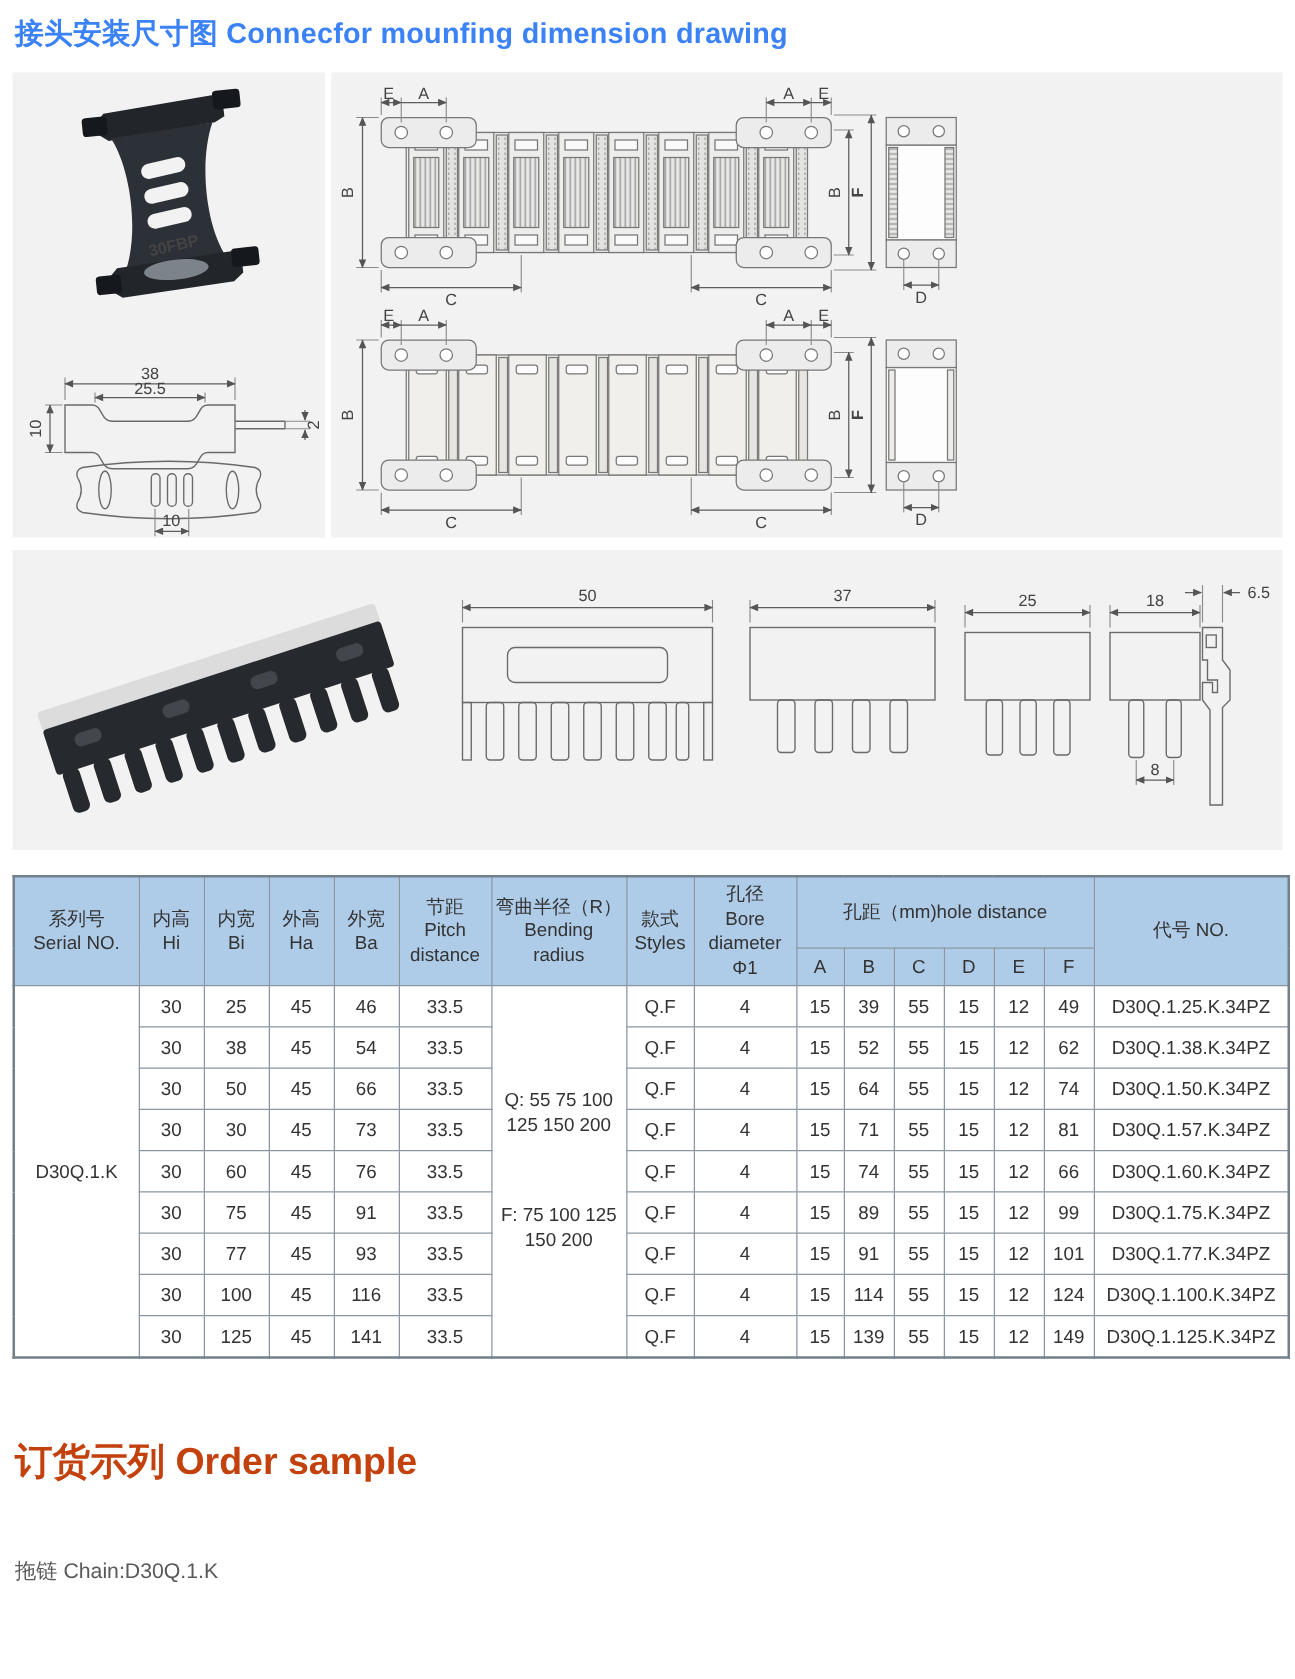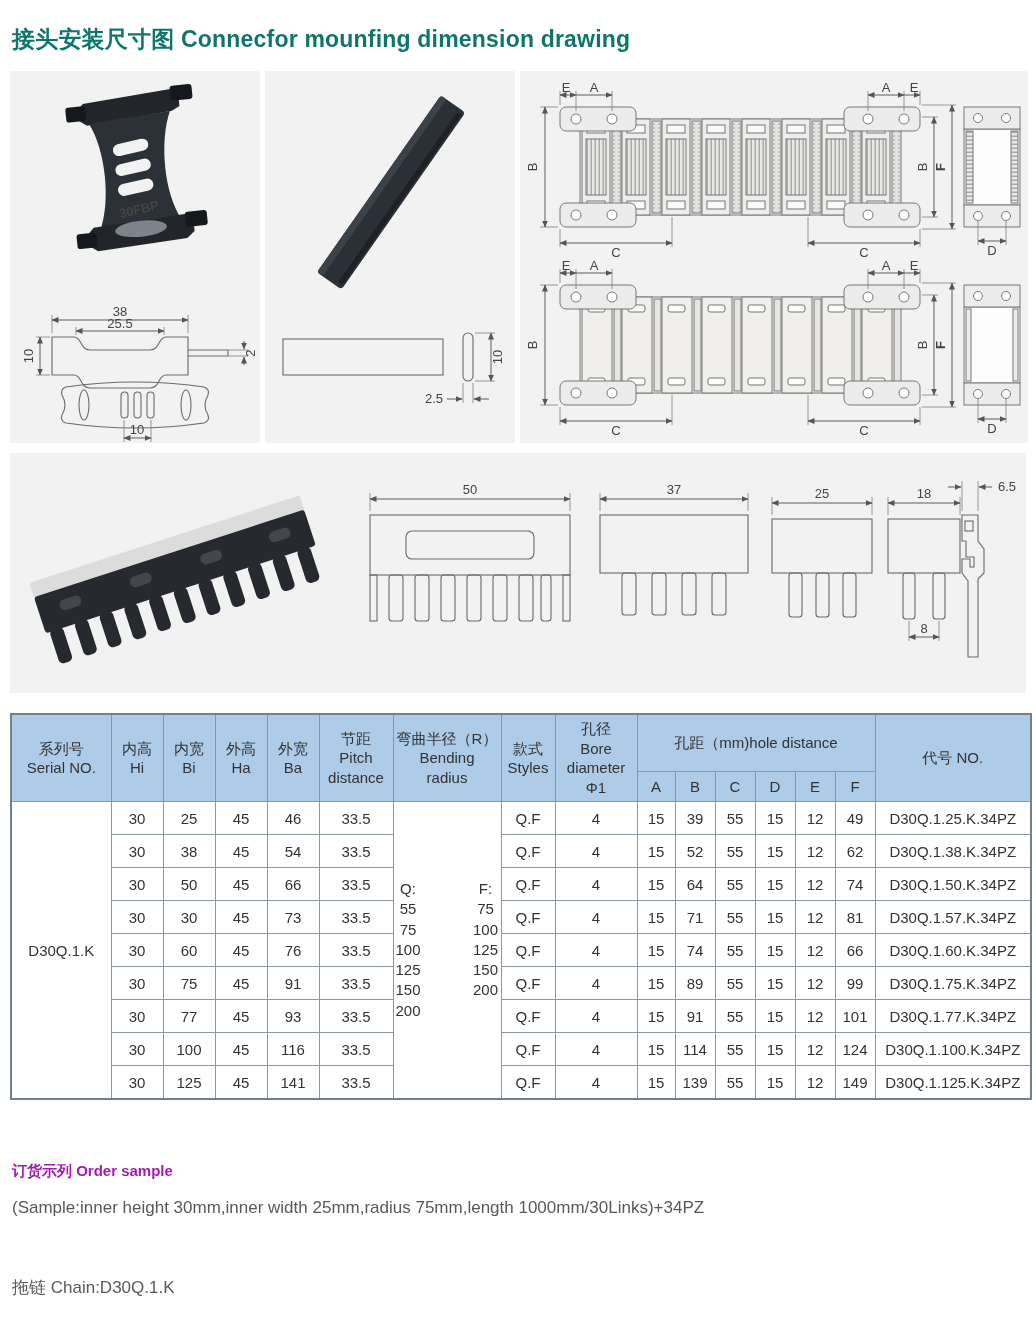--- a/index.html
+++ b/index.html
@@ -1,42 +1,42 @@
 <!DOCTYPE html>
 <html><head>
 <meta charset="utf-8">
 <style>
   html,body { margin:0; padding:0; background:#ffffff; }
   body { width:1036px; font-family:"Liberation Sans", sans-serif; color:#333; }
   .page { padding:8px 10px 20px 10px; }
 
-  .page-title { color:#0f766e; font-size:23px; font-weight:700; margin:16px 0 16px 2px; letter-spacing:0.2px; }
+  .page-title { color:#3b82f6; font-size:23px; font-weight:700; margin:3px 0 16px 2px; letter-spacing:0.2px; }
 
   .row1 { display:flex; gap:5px; }
   .panel { background:#f2f2f2; }
   .panel-a, .panel-b { width:250px; height:372px; display:flex; flex-direction:column; }
   .panel-c { flex:1; height:372px; }
   .row2 { margin-top:10px; width:1016px; height:240px; }
 
   svg { display:block; }
   svg text { font-family:"Liberation Sans", sans-serif; font-size:13px; fill:#444; }
   .dim { stroke:#5d5d5d; stroke-width:1; fill:none; }
   .ext { stroke:#8a8a8a; stroke-width:0.9; fill:none; }
   .tl { stroke:#6a6a6a; stroke-width:1.1; fill:none; }
 
   table.spec { border-collapse:collapse; width:1020px; margin:20px 0 0 0; table-layout:fixed; border:2px solid #72808c; }
   table.spec th, table.spec td { border:1px solid #8a97a1; text-align:center; vertical-align:middle; font-size:15px; font-weight:400; color:#333; padding:0 2px; }
   table.spec thead th { background:#aecbe7; white-space:pre-line; line-height:1.3; }
   table.spec thead tr:first-child th { height:56px; }
   table.spec thead tr:last-child th { height:29px; }
   table.spec tbody td { height:32px; background:#fff; }
   .bending-cell { white-space:pre-line; line-height:1.35; }
-  .bending-cell .bwrap { display:flex; justify-content:center; gap:52px; }
-
-  .order-title { color:#a21caf; font-size:15px; font-weight:700; margin:62px 0 14px 2px; }
+  .bending-cell .bwrap { display:flex; flex-direction:column; justify-content:center; gap:52px; }
+
+  .order-title { color:#c2410c; font-size:30px; font-weight:700; margin:62px 0 14px 2px; }
   .order-line { color:#595959; font-size:17px; margin:6px 0 6px 2px; line-height:1.5; }
   .order-chain { margin-top:54px; }
 </style>
 </head>
 <body>
 
 <svg width="0" height="0" style="position:absolute" aria-hidden="true">
   <defs>
     <marker id="mA" markerWidth="8" markerHeight="8" refX="6.5" refY="3" orient="auto">
         <path d="M0,0L7,3L0,6z" fill="#555"></path>
@@ -121,40 +121,20 @@
         <rect class="tl" x="111" y="121" width="7" height="26" rx="3.5"></rect>
         <rect class="tl" x="124" y="121" width="7" height="26" rx="3.5"></rect>
         <rect class="tl" x="137" y="121" width="7" height="26" rx="3.5"></rect>
         <line class="ext" x1="114" y1="149" x2="114" y2="171"></line>
           <line class="ext" x1="141" y1="149" x2="141" y2="171"></line>
         <line class="dim" x1="114" y1="167" x2="141" y2="167" marker-start="url(#mB)" marker-end="url(#mA)"></line>
         <text x="127" y="163" text-anchor="middle">10</text>
       </svg>
     </div>
 
-    <div class="panel panel-b">
-      <svg viewBox="0 0 250 372" width="250" height="372">
-        <g transform="rotate(35 127 122)">
-          <rect x="111" y="14" width="30" height="216" rx="4" fill="#2b3036"></rect>
-          <rect x="111" y="14" width="7" height="216" rx="3" fill="#3c424a"></rect>
-          <rect x="134" y="18" width="5" height="208" rx="2" fill="#1d2125"></rect>
-        </g>
-        <rect class="tl" x="18" y="268" width="160" height="36"></rect>
-        <rect class="tl" x="198" y="262" width="10" height="48" rx="5"></rect>
-        <line class="ext" x1="210" y1="262" x2="230" y2="262"></line>
-          <line class="ext" x1="210" y1="310" x2="230" y2="310"></line>
-        <line class="dim" x1="226" y1="262" x2="226" y2="310" marker-start="url(#mB)" marker-end="url(#mA)"></line>
-        <text x="237" y="286" text-anchor="middle" transform="rotate(-90 237 286)">10</text>
-        <line class="ext" x1="198" y1="312" x2="198" y2="332"></line>
-          <line class="ext" x1="208" y1="312" x2="208" y2="332"></line>
-        <line class="dim" x1="182" y1="328" x2="197" y2="328" marker-end="url(#mA)"></line>
-        <line class="dim" x1="224" y1="328" x2="209" y2="328" marker-end="url(#mA)"></line>
-        <text x="178" y="332" text-anchor="end">2.5</text>
-      </svg>
-    </div>
 
     <div class="panel panel-c">
       <svg viewBox="0 0 508 372" width="508" height="372">
 
         <g>
           <g transform="translate(4,16)">
             <rect x="56" y="32" width="320" height="96" fill="#f3f3f1" stroke="#777"></rect>
             <use href="#linkA" x="58" y="32"></use>
               <use href="#linkA" x="98" y="32"></use>
               <use href="#linkA" x="138" y="32"></use>
@@ -599,16 +579,15 @@
           <td>55</td>
           <td>15</td>
           <td>12</td>
           <td>149</td>
           <td>D30Q.1.125.K.34PZ</td>
         </tr>
       </tbody>
   </table>
 
   <h2 class="order-title">订货示列 Order sample</h2>
-  <p class="order-line">(Sample:inner height 30mm,inner width 25mm,radius 75mm,length 1000mm/30Links)+34PZ</p>
   <p class="order-line order-chain">拖链 Chain:D30Q.1.K</p>
 
 </div>
 
 </body></html>

